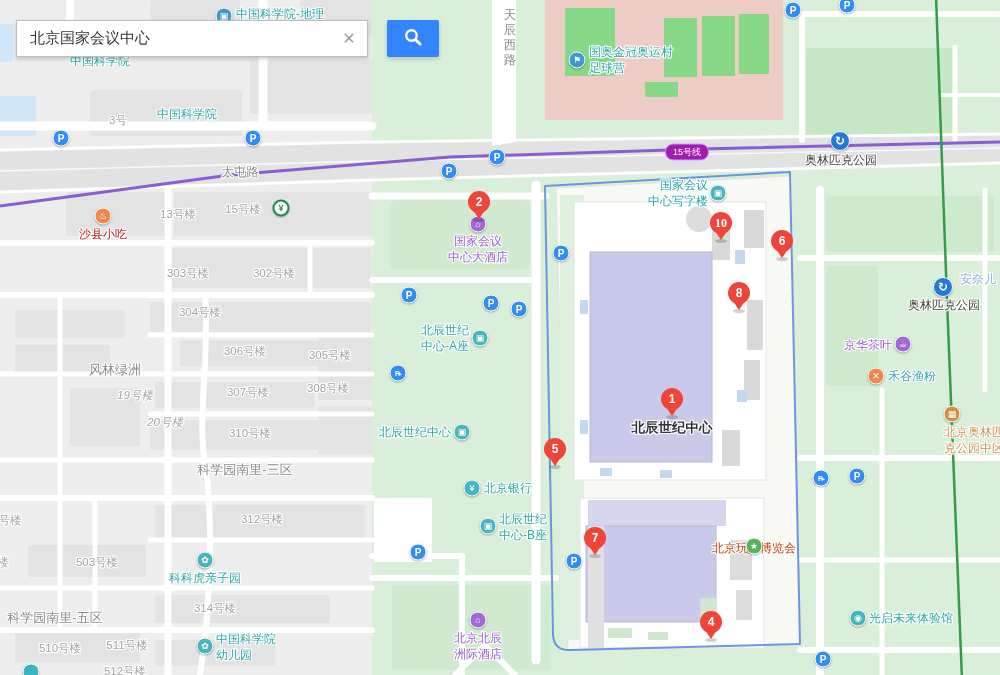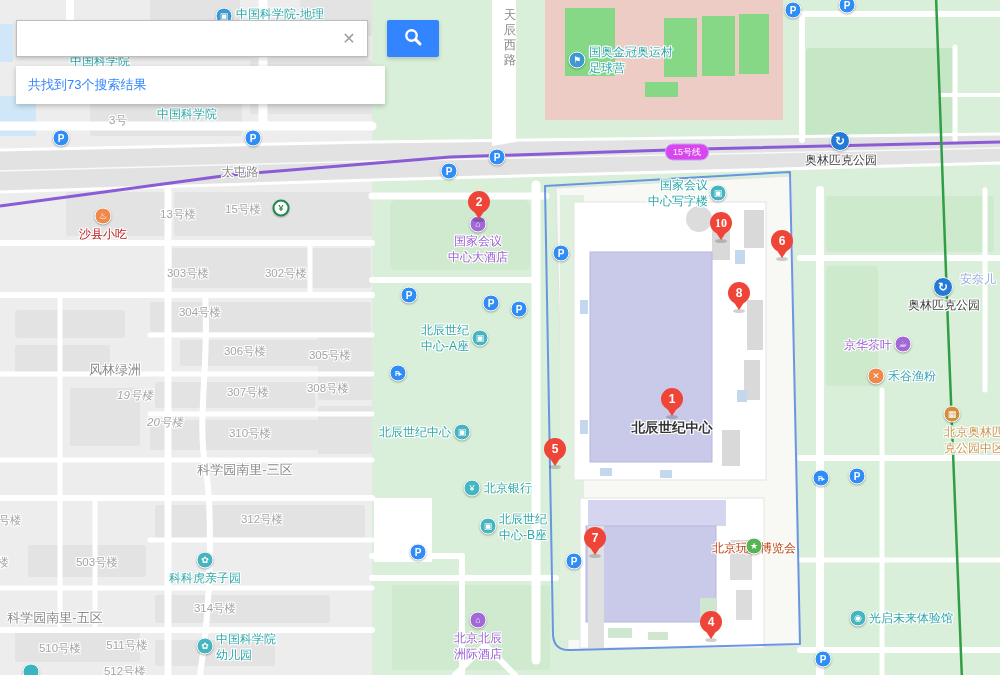--- a/index.html
+++ b/index.html
@@ -33,21 +33,21 @@
   .p-ent{font-size:7px;letter-spacing:-1px;}
   
   .pin{position:absolute;width:22px;height:22px;border-radius:50%;background:#ef4438;
      color:#fff;font-weight:bold;font-size:12px;display:flex;align-items:center;
      justify-content:center;z-index:20;}
   .pin::after{content:"";position:absolute;top:19px;left:50%;transform:translateX(-50%);
      border:6px solid transparent;border-top:9px solid #ef4438;border-bottom:0;}
   .pin::before{content:"";position:absolute;top:27px;left:50%;transform:translateX(-50%);
      width:12px;height:4px;background:rgba(0,0,0,.18);border-radius:50%;}
   
-  #line-badge{position:absolute;transform:translate(-50%,-50%);background:#d946ef;
+  #line-badge{position:absolute;transform:translate(-50%,-50%);background:#a21caf;
      border:1px solid #c2a2ee;color:#fff;font-size:9px;padding:1px 7px;border-radius:8px;
      white-space:nowrap;z-index:4;}
   
   #search-bar{position:absolute;left:16px;top:20px;width:352px;height:37px;background:#fff;
      border:1px solid #bdbdbd;box-sizing:border-box;box-shadow:0 2px 4px rgba(0,0,0,.18);z-index:50;}
   #search-input{position:absolute;left:0;top:0;width:318px;height:35px;border:none;outline:none;
      font-size:15px;color:#333;padding:0 0 0 13px;font-family:inherit;background:transparent;}
   #clear-btn{position:absolute;right:4px;top:0;width:28px;height:35px;display:flex;
      align-items:center;justify-content:center;color:#9e9e9e;font-size:16px;cursor:pointer;}
   #search-btn{position:absolute;left:387px;top:20px;width:52px;height:37px;background:#3385ff;
@@ -201,21 +201,21 @@
     <path d="M545,186 L790,172 L800,644 L571,650 Q554,651 553,635 L545,186 Z" fill="none" stroke="#5b8ce0" stroke-width="2" stroke-linejoin="round" opacity=".9"></path>
   </svg>
 
   <span id="line-badge" style="left:687px;top:152px;">15号线</span>
 
   <div id="label-layer">
       <div class="glabel halo" style="left: 118px; top: 120px;">3号</div>
       <div class="glabel halo" style="left: 178px; top: 214px;">13号楼</div>
       <div class="glabel halo" style="left: 243px; top: 209px;">15号楼</div>
       <div class="glabel halo" style="left: 188px; top: 273px;">303号楼</div>
-      <div class="glabel halo" style="left: 286px; top: 273px;">302号楼</div>
+      <div class="glabel halo" style="left: 274px; top: 273px;">302号楼</div>
       <div class="glabel halo" style="left: 200px; top: 312px;">304号楼</div>
       <div class="glabel halo" style="left: 245px; top: 351px;">306号楼</div>
       <div class="glabel halo" style="left: 330px; top: 355px;">305号楼</div>
       <div class="glabel halo" style="left: 248px; top: 392px;">307号楼</div>
       <div class="glabel halo" style="left: 328px; top: 388px;">308号楼</div>
       <div class="glabel halo" style="left: 250px; top: 433px;">310号楼</div>
       <div class="glabel halo" style="left: 135px; top: 395px; font-style: italic;">19号楼</div>
       <div class="glabel halo" style="left: 165px; top: 422px; font-style: italic;">20号楼</div>
       <div class="glabel halo" style="left: 262px; top: 519px;">312号楼</div>
       <div class="glabel halo" style="left: 97px; top: 562px;">503号楼</div>
@@ -355,26 +355,24 @@
       <div class="pin" style="left: 468px; top: 191px;">2</div>
       <div class="pin" style="left: 700px; top: 611px;">4</div>
       <div class="pin" style="left: 544px; top: 438px;">5</div>
       <div class="pin" style="left: 771px; top: 230px;">6</div>
       <div class="pin" style="left: 584px; top: 527px;">7</div>
       <div class="pin" style="left: 728px; top: 282px;">8</div>
       <div class="pin" style="left: 710px; top: 212px; font-family: Liberation Serif, serif;">10</div>
     </div>
 
   <div id="search-bar">
+    <input id="search-input" type="text" value="北京国家会议中心" style="">
     <span id="clear-btn">✕</span>
   </div>
   <div id="search-btn">
     <span>
       <svg width="20" height="20" viewBox="0 0 20 20">
         <circle cx="8.5" cy="8.5" r="5.2" fill="none" stroke="#fff" stroke-width="2.4"></circle>
         <line x1="12.6" y1="12.6" x2="17" y2="17" stroke="#fff" stroke-width="3" stroke-linecap="round"></line>
       </svg>
     </span>
   </div>
-  <div id="results-box">
-    <span id="results-text">共找到73个搜索结果</span>
-  </div>
 </div>
 
 </body></html>

